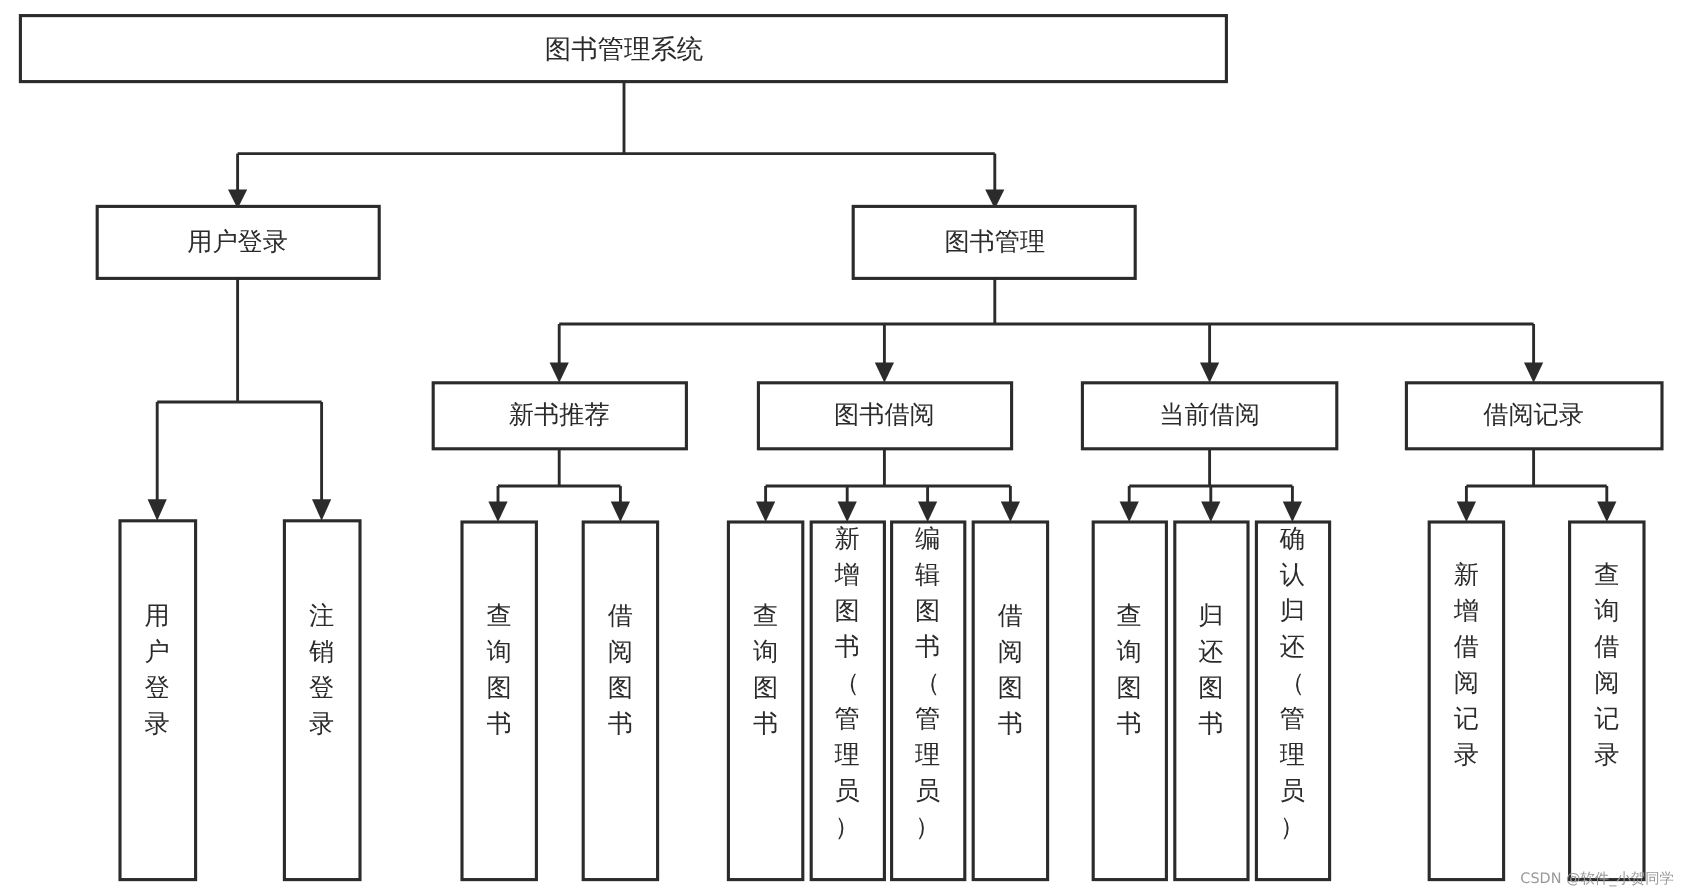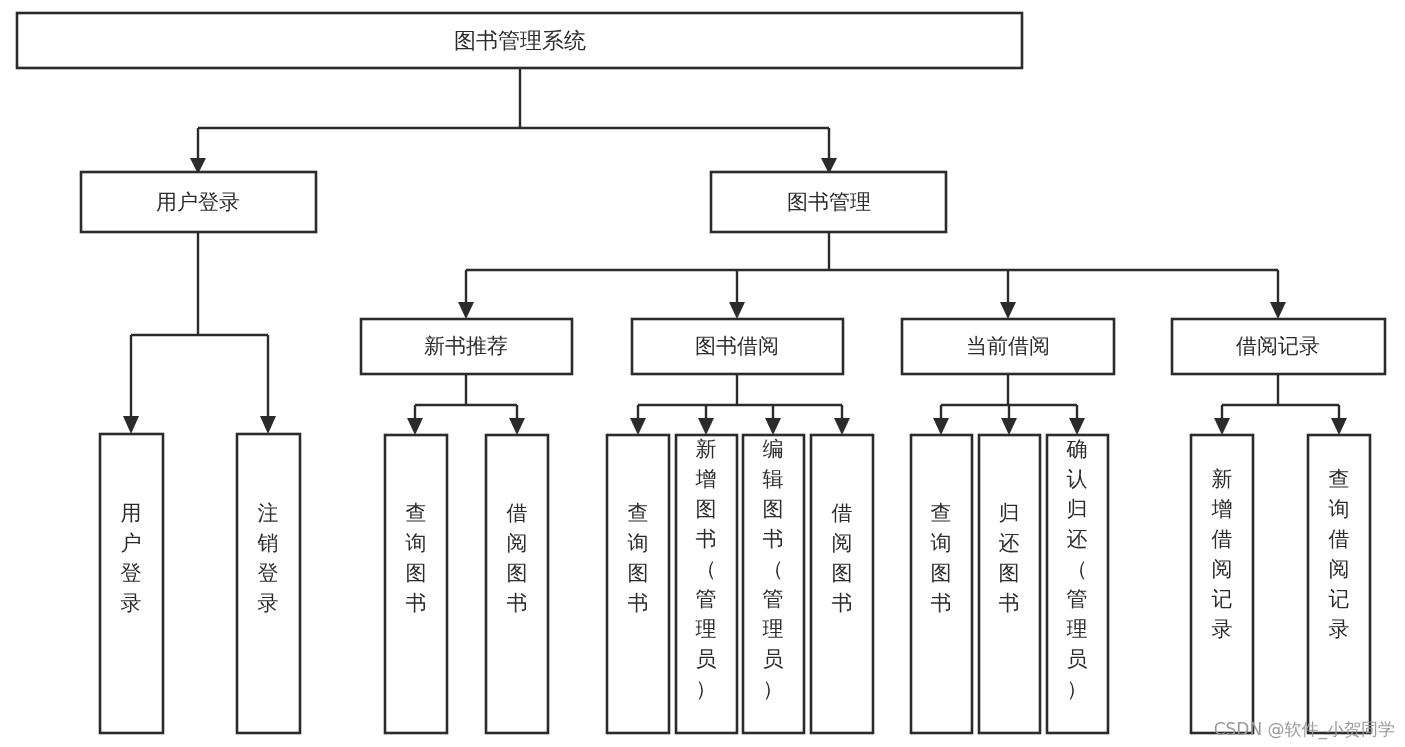--- a/index.html
+++ b/index.html
@@ -47,21 +47,21 @@
     stroke-linecap: butt;
   }
   .arrow-head {
     fill: #2b2b2b;
   }
   .watermark {
     position: absolute;
     right: 10px;
     bottom: 6px;
     font-family: "DejaVu Sans", "Liberation Sans", sans-serif;
-    font-size: 17px;
+    font-size: 12px;
     color: #9a9a9a;
     white-space: nowrap;
     pointer-events: none;
   }
 </style>
 </head>
 <body>
 
 <svg id="diagram" viewBox="0 0 1405 747" xmlns="http://www.w3.org/2000/svg">
 

